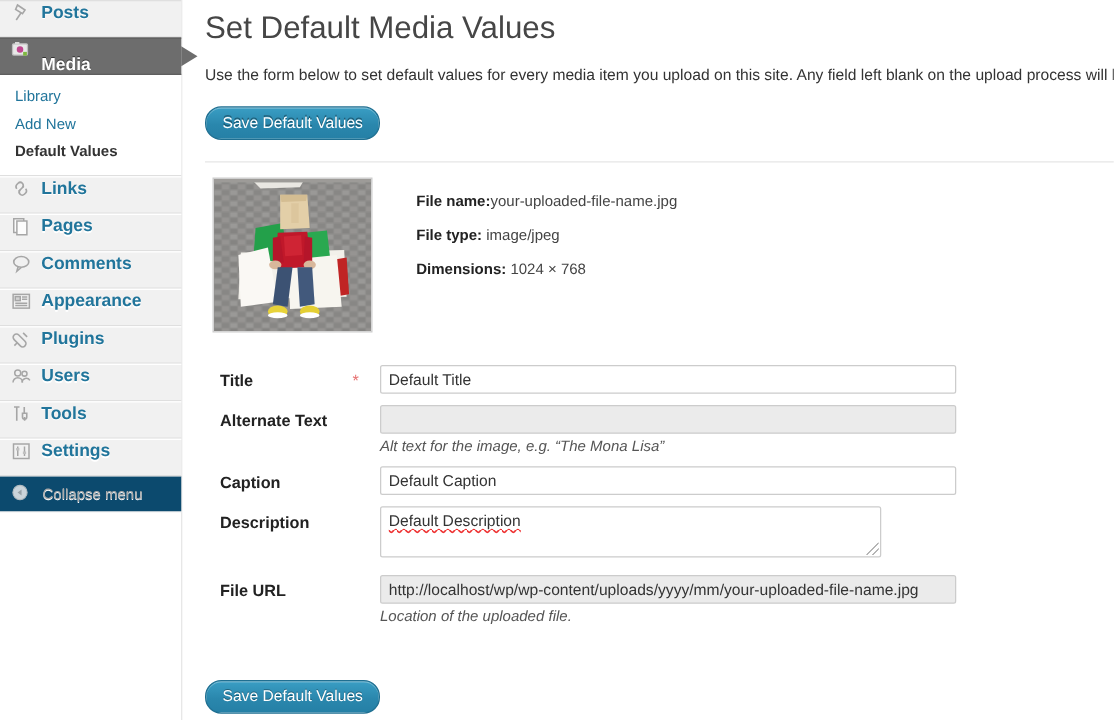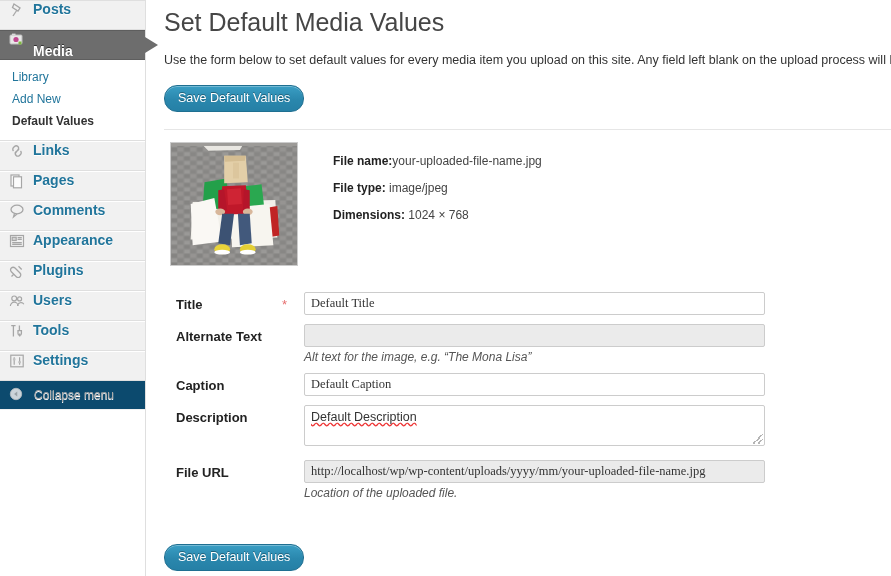--- a/index.html
+++ b/index.html
@@ -236,42 +236,42 @@
     flex: 0 0 22px;
     color: #e66f6f;
     font-size: 13px;
     line-height: 22px;
     padding-top: 2px;
   }
   .fcontrol { flex: 1; }
   input.txt, textarea.txt {
     width: 461px;
     box-sizing: border-box;
-    font-family: Liberation Serif, serif;
+    font-family: Liberation Sans, sans-serif;
     font-size: 12.5px;
     color: #333333;
     padding: 4px 6px;
     border: 1px solid #cccccc;
     border-radius: 2px;
     background: #ffffff;
     outline: none;
   }
   input.txt { height: 23px; }
   input.txt.readonly, textarea.txt.readonly {
     background: #ebebeb;
     color: #333333;
   }
   .spell {
     text-decoration: underline;
     text-decoration-color: #e33;
     text-decoration-style: wavy;
     text-decoration-skip-ink: none;
   }
   .desc-box {
-    width: 461px;
+    width: 401px;
     height: 41px;
     box-sizing: border-box;
     border: 1px solid #cccccc;
     border-radius: 2px;
     background: #fff;
     padding: 3px 6px;
     font-size: 12.5px;
     color: #333;
     position: relative;
     line-height: 17px;

